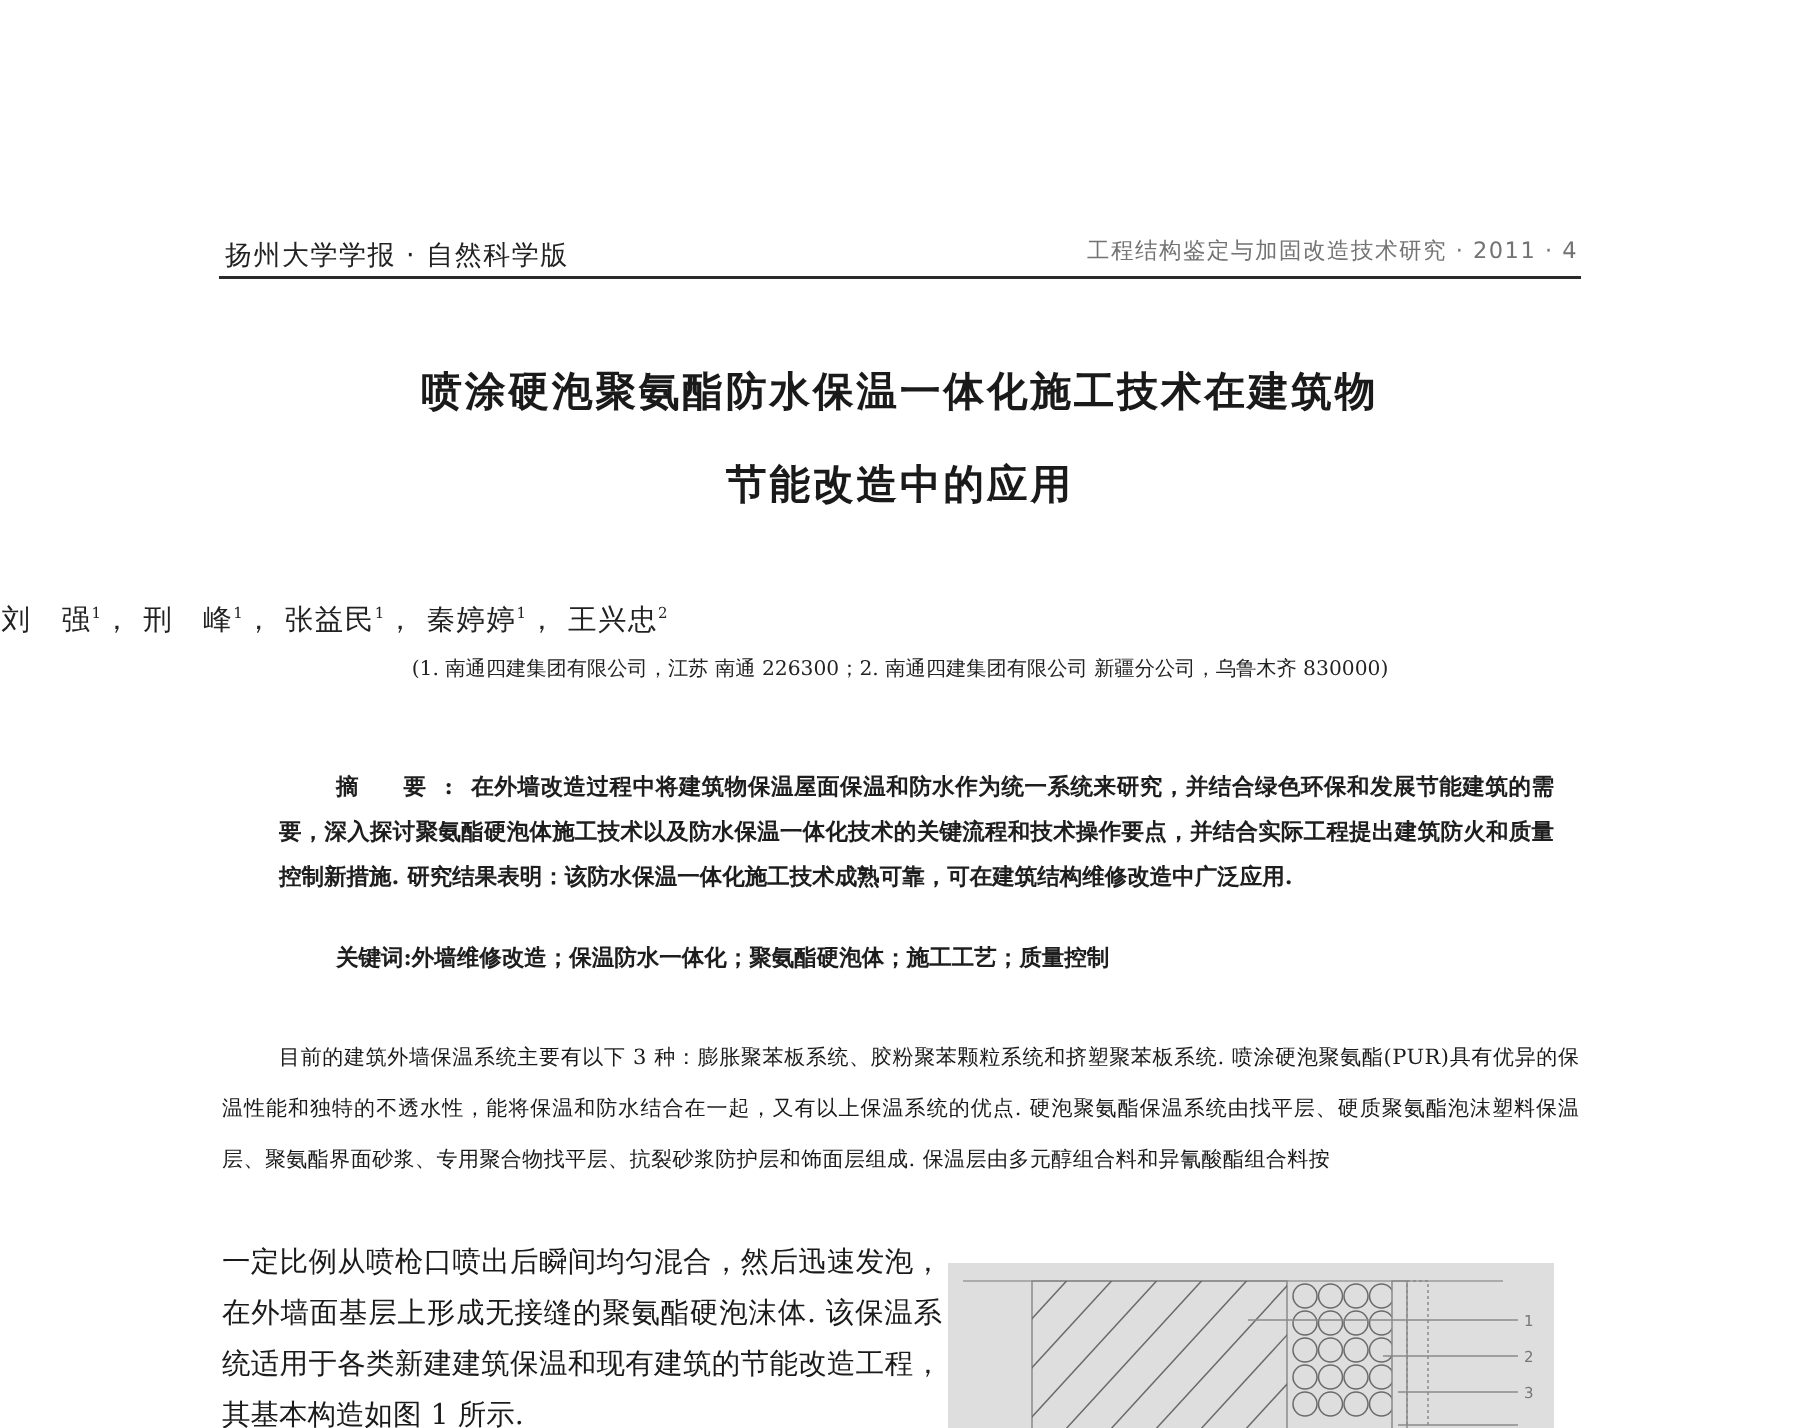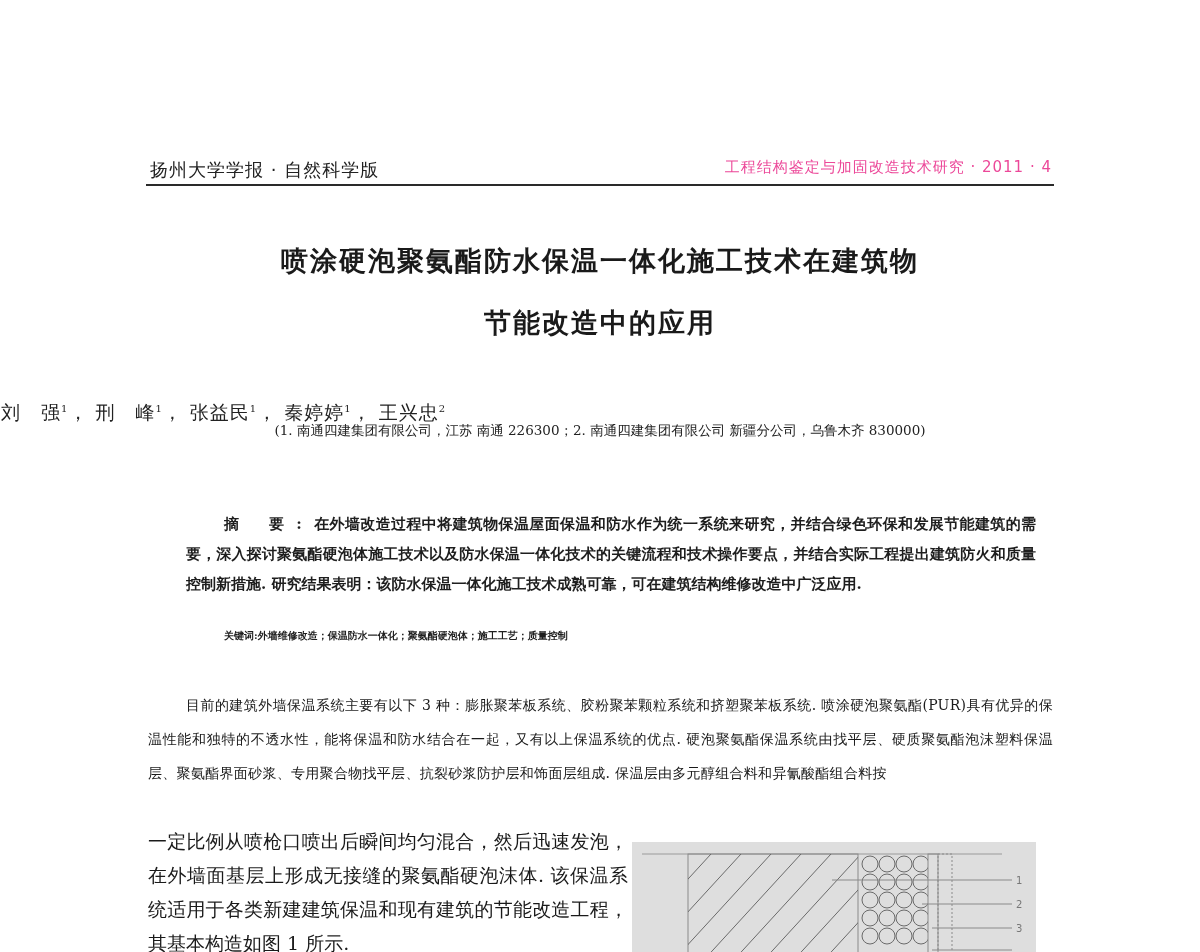--- a/index.html
+++ b/index.html
@@ -9,49 +9,49 @@
     font-family: "DejaVu Serif", "Liberation Serif", serif;
     position: relative;
   }
   .abs { position: absolute; }
   .running-left {
     left: 150px; top: 158px; font-size: 18px; letter-spacing: 1px;
     font-family: "DejaVu Sans", sans-serif; color: #222;
   }
   .running-right {
     right: 148px; top: 158px; font-size: 15px; letter-spacing: 1px;
-    font-family: "DejaVu Sans", sans-serif; color: #ec4899; 
+    font-family: "DejaVu Sans", sans-serif; color: #737373; 
   }
   .header-rule {
     left: 146px; top: 184px; width: 908px; height: 2px; background: #2a2a2a;
   }
   .title {
     left: 0; width: 1200px; text-align: center;
     font-family: "DejaVu Sans", sans-serif; font-size: 27px; font-weight: bold;
     letter-spacing: 2px; color: #1a1a1a;
   }
   .title.l1 { top: 243px; }
   .title.l2 { top: 305px; }
   .authors {
     left: 1px; width: 1200px; top: 400px; text-align: left;
     font-size: 19px; letter-spacing: 1px; color: #222;
   }
   .authors sup { font-size: 10px; vertical-align: super; }
   .affil {
-    left: 0; width: 1200px; top: 422px; text-align: center;
+    left: 0; width: 1200px; top: 437px; text-align: center;
     font-size: 13.5px; color: #222;
   }
   .abstract {
     left: 186px; width: 850px; top: 509px;
     font-size: 15px; line-height: 30px; font-weight: bold; color: #1e1e1e;
     text-indent: 38px; text-align: justify;
   }
   .abstract .label { letter-spacing: 12px; }
   .keywords {
-    left: 224px; top: 629px; font-size: 10px; font-weight: bold; color: #1e1e1e;
+    left: 224px; top: 629px; font-size: 15px; font-weight: bold; color: #1e1e1e;
   }
   .body-text {
     left: 148px; width: 905px; top: 688px;
     font-size: 14px; line-height: 34px; color: #1a1a1a;
     text-indent: 38px; text-align: justify; letter-spacing: 0.3px;
   }
   .body-narrow {
     left: 148px; width: 480px; top: 824px;
     font-size: 19px; line-height: 34px; color: #1a1a1a; text-align: justify;
   }

